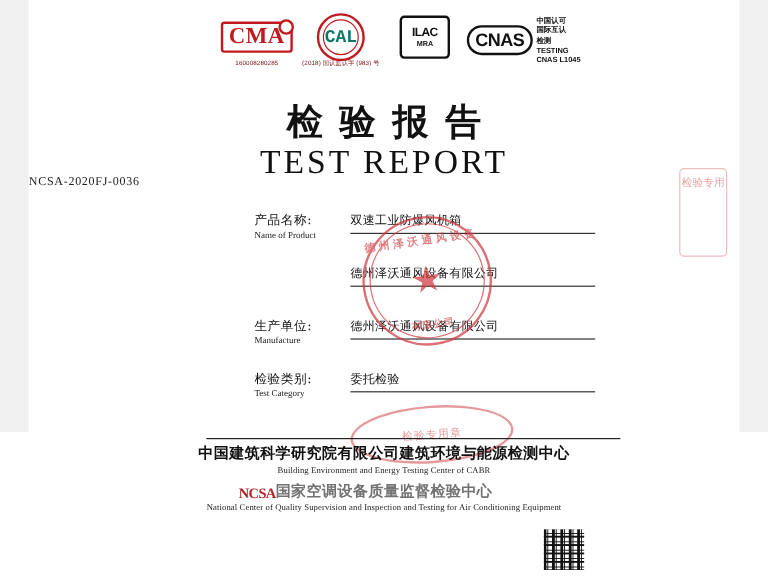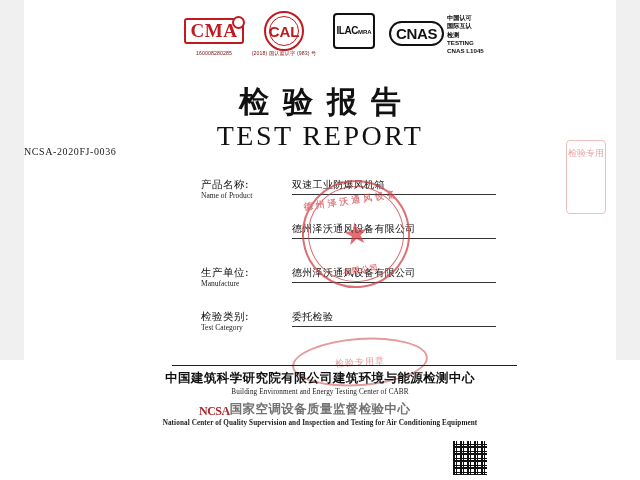--- a/index.html
+++ b/index.html
@@ -93,44 +93,44 @@
     border-radius: 50%;
     border: 2px solid #c01a20;
     background: #fff;
   }
   
   .cal-circle {
     width: 36px;
     height: 36px;
     border-radius: 50%;
     border: 2.2px solid #c01a20;
-    color: #b91c1c;
+    color: #0f766e;
     display: flex;
     align-items: center;
     justify-content: center;
     font-weight: bold;
     font-size: 15px;
-    font-family: Liberation Sans, sans-serif;
+    font-family: Liberation Mono, monospace;
     position: relative;
   }
   .cal-circle::before {
     content: "";
     position: absolute;
     left: 3px; top: 3px; right: 3px; bottom: 3px;
     border-radius: 50%;
     border: 1px solid #c01a20;
   }
   
   .ilac {
     width: 38px;
     height: 32px;
     border: 2px solid #111;
     border-radius: 4px;
     display: flex;
-    flex-direction: row;
+    flex-direction: column;
     align-items: center;
     justify-content: center;
     color: #111;
     font-family: "Liberation Sans", sans-serif;
     line-height: 1;
   }
   .ilac .l1 { font-size: 10px; font-weight: bold; letter-spacing: -0.5px; }
   .ilac .l2 { font-size: 6px; font-weight: bold; margin-top: 1px; }
   .cnas-mark {
     font-family: "Liberation Sans", sans-serif;
@@ -197,21 +197,21 @@
     left: 172px;
     top: 178px;
     width: 300px;
   }
   .field {
     position: relative;
     height: 44px;
   }
   .flabel {
     position: absolute;
-    left: 5px;
+    left: 16px;
     top: 0;
     width: 92px;
   }
   .flabel .cn {
     font-size: 10.5px;
     font-family: "DejaVu Serif", serif;
     color: #111;
     letter-spacing: 0.5px;
     line-height: 1.2;
   }
@@ -272,21 +272,20 @@
     color: #737373;
     letter-spacing: 0.4px;
     margin-top: 5px;
   }
   .f-en2 {
     font-size: 7.2px;
     font-family: "Liberation Serif", serif;
     color: #222;
     margin-top: 1px;
     letter-spacing: 0.1px;
-    font-weight: bold;
   }
   .ncsa-logo {
     position: absolute;
     left: 175px;
     top: 404px;
     font-family: "Liberation Serif", serif;
     font-size: 12px;
     font-weight: bold;
     color: #b0242a;
     letter-spacing: -0.5px;

